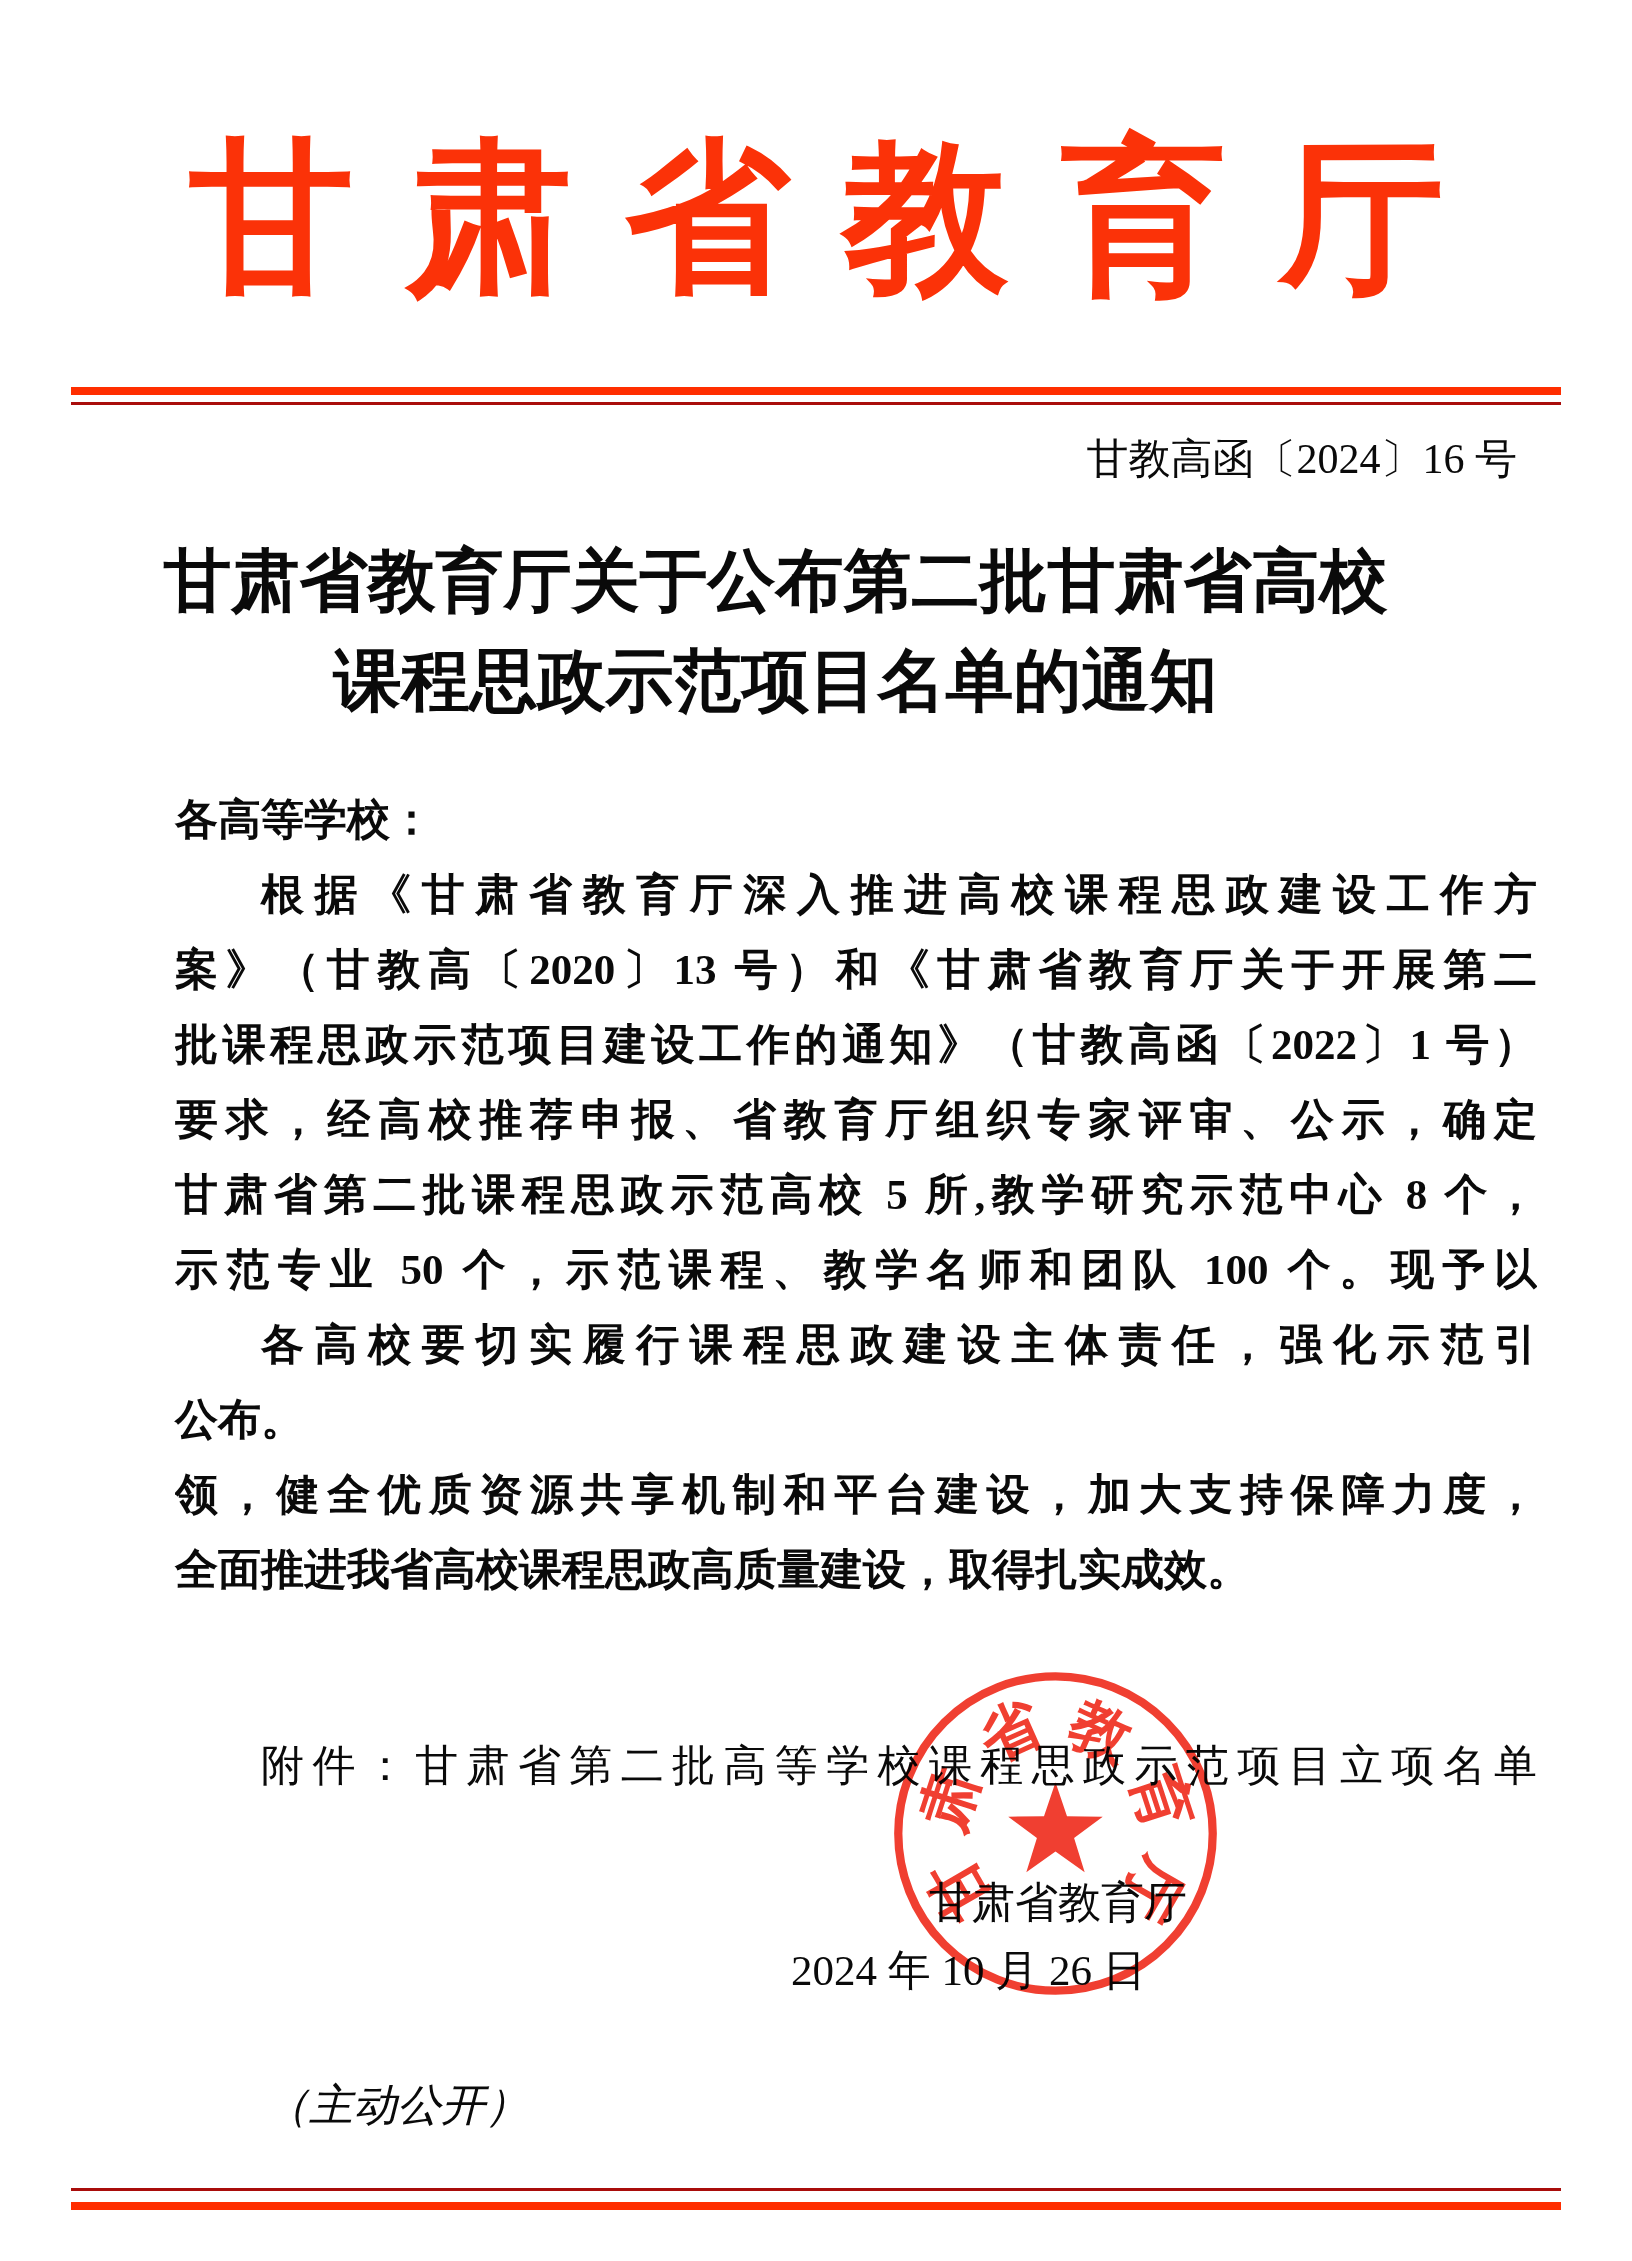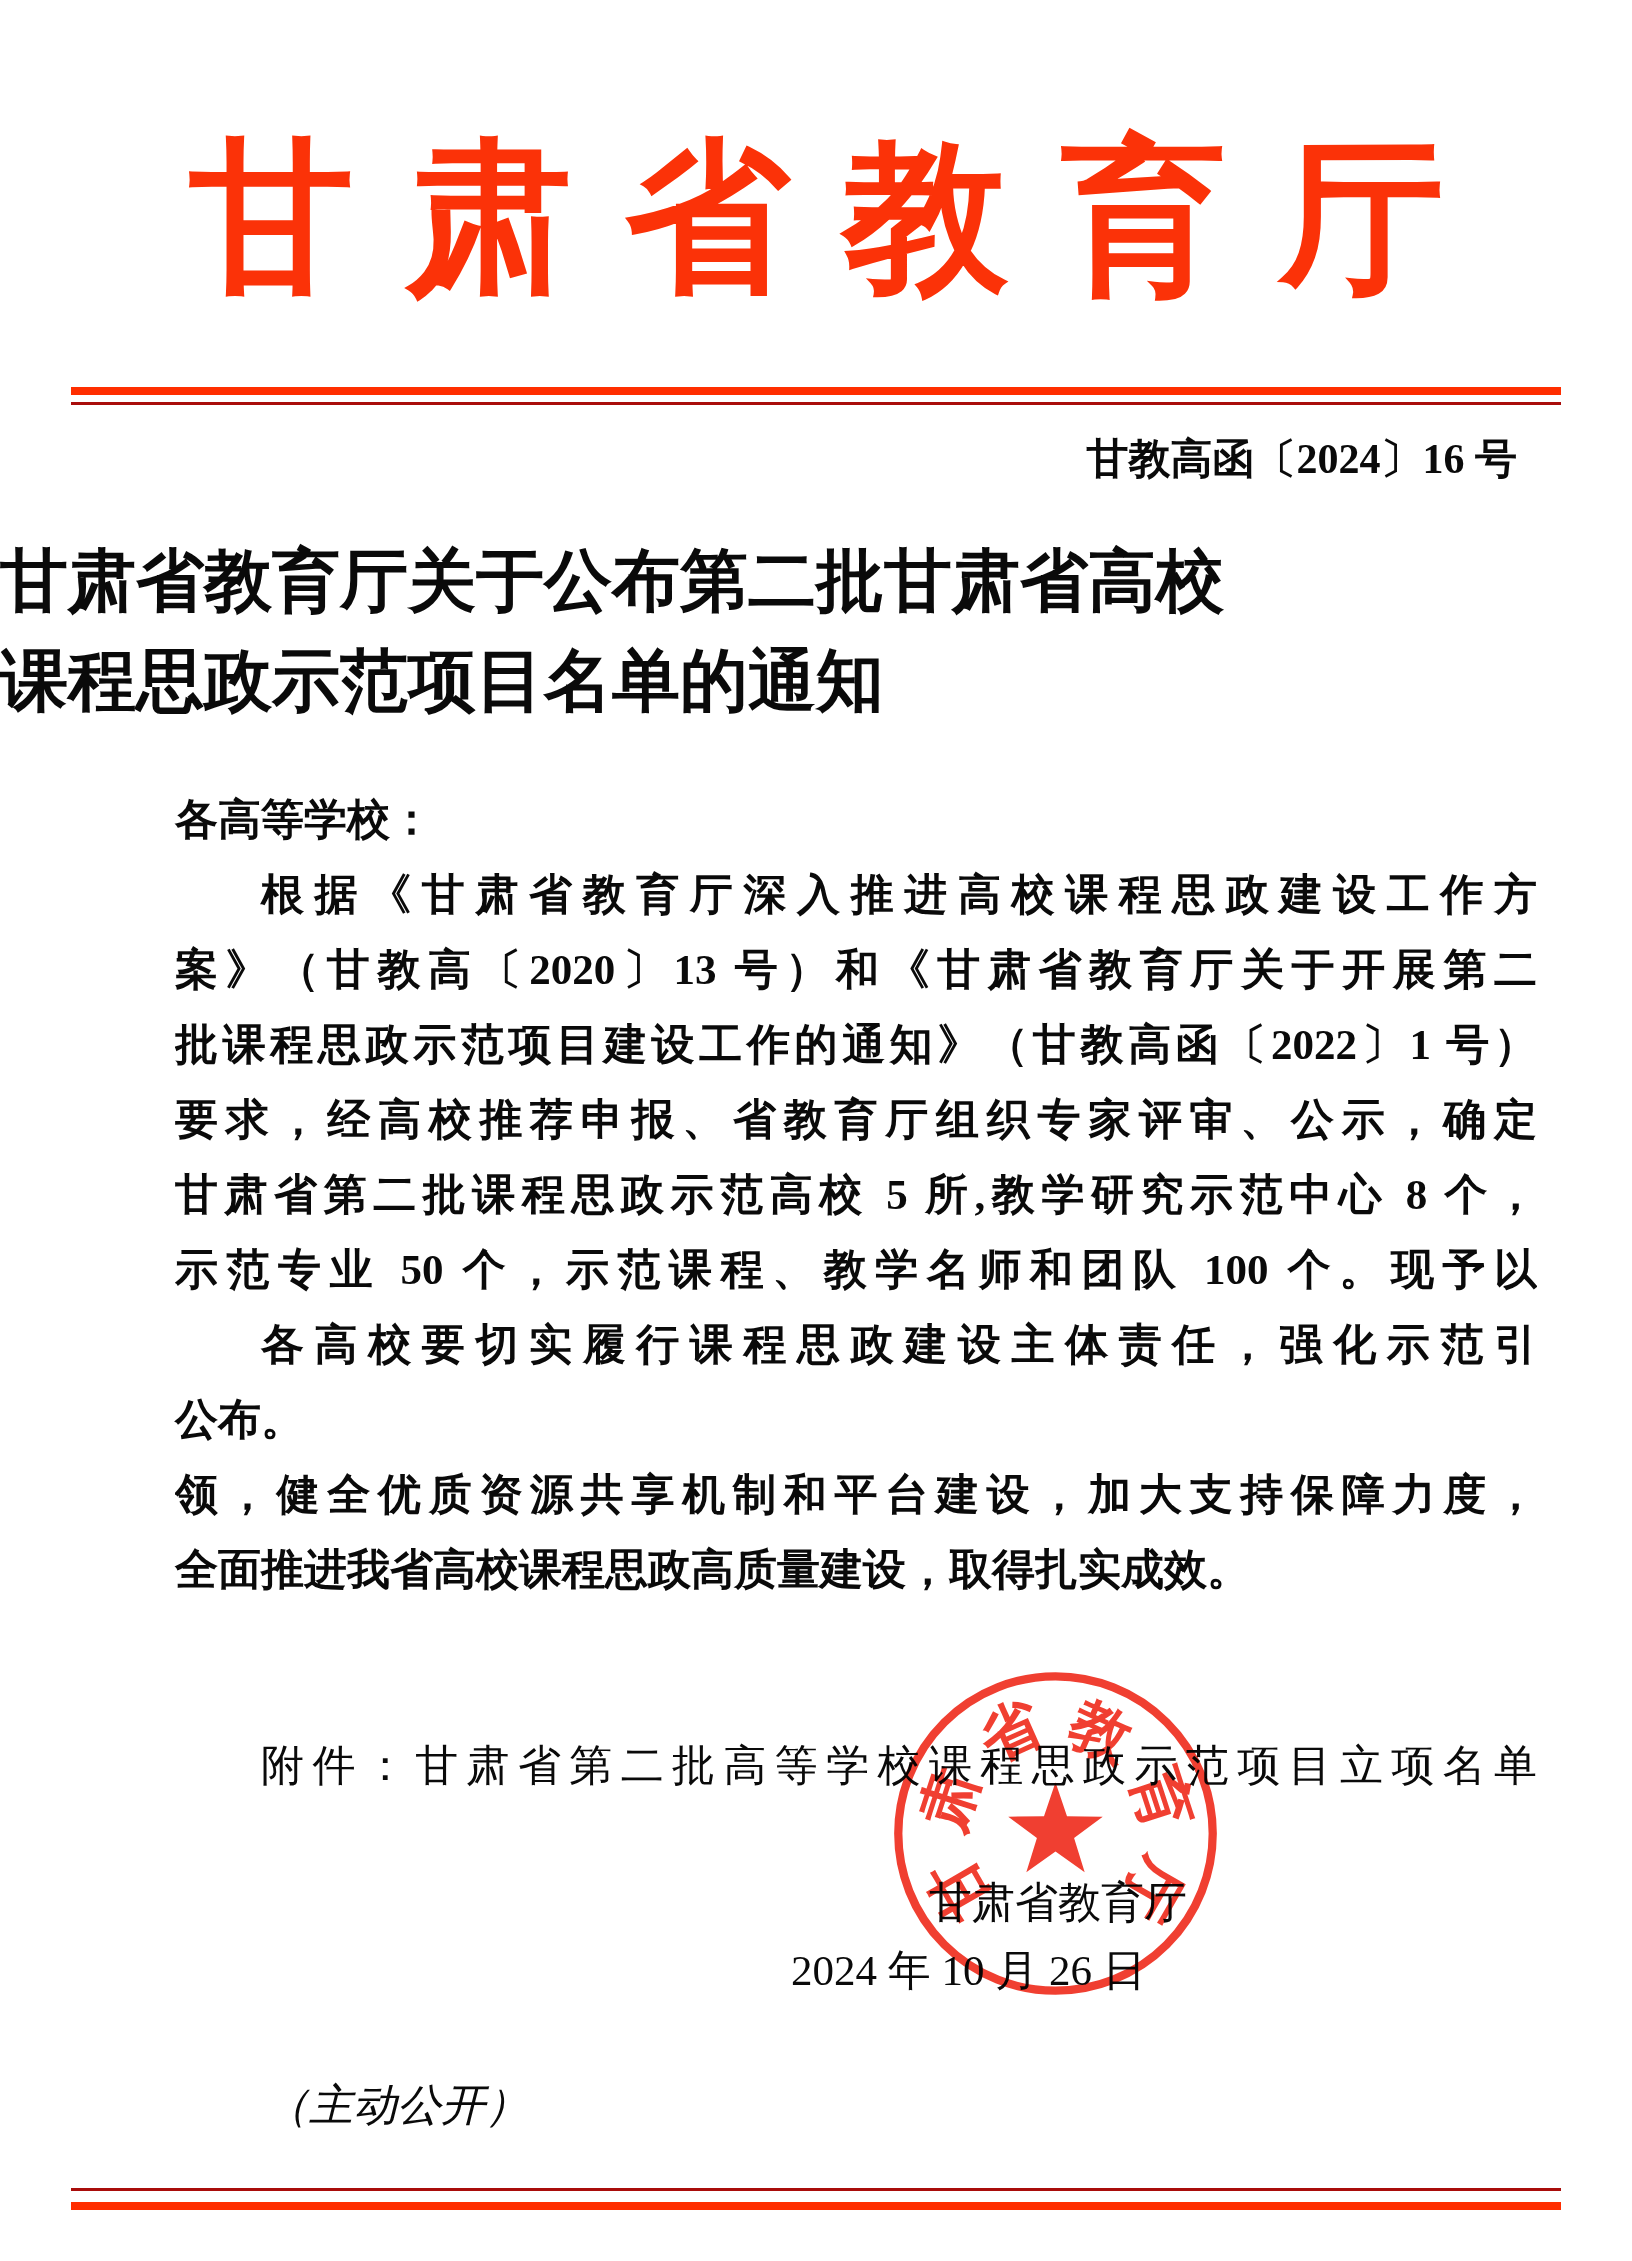--- a/index.html
+++ b/index.html
@@ -24,26 +24,26 @@
   .rule-top{top:387px;}
   .rule-bottom{top:2188px;}
   .bar{width:100%;}
   .bar.thick{height:8.3px;}
   .bar.thin{height:3px;}
   .rule-top .bar.thin{margin-top:6.8px;}
   .rule-bottom .bar.thick{margin-top:10.5px;}
   
   .doc-number{
     position:absolute;top:434px;right:116px;
-    font-size:42px;line-height:50px;white-space:nowrap;font-weight:bold;
+    font-size:42px;line-height:50px;white-space:nowrap;
   }
   
   .doc-title{
     position:absolute;top:531px;left:0;width:1551px;
-    font-weight:bold;
+    text-align:center;font-weight:bold;
     font-size:68px;line-height:100px;
   }
   
   .body-block{position:absolute;left:175px;top:782px;width:1362px;font-weight:bold;}
   .bline{
     height:75px;line-height:75px;font-size:43px;white-space:nowrap;
   }
   .bline.j{
     text-align:justify;text-align-last:justify;white-space:normal;
     overflow:hidden;

